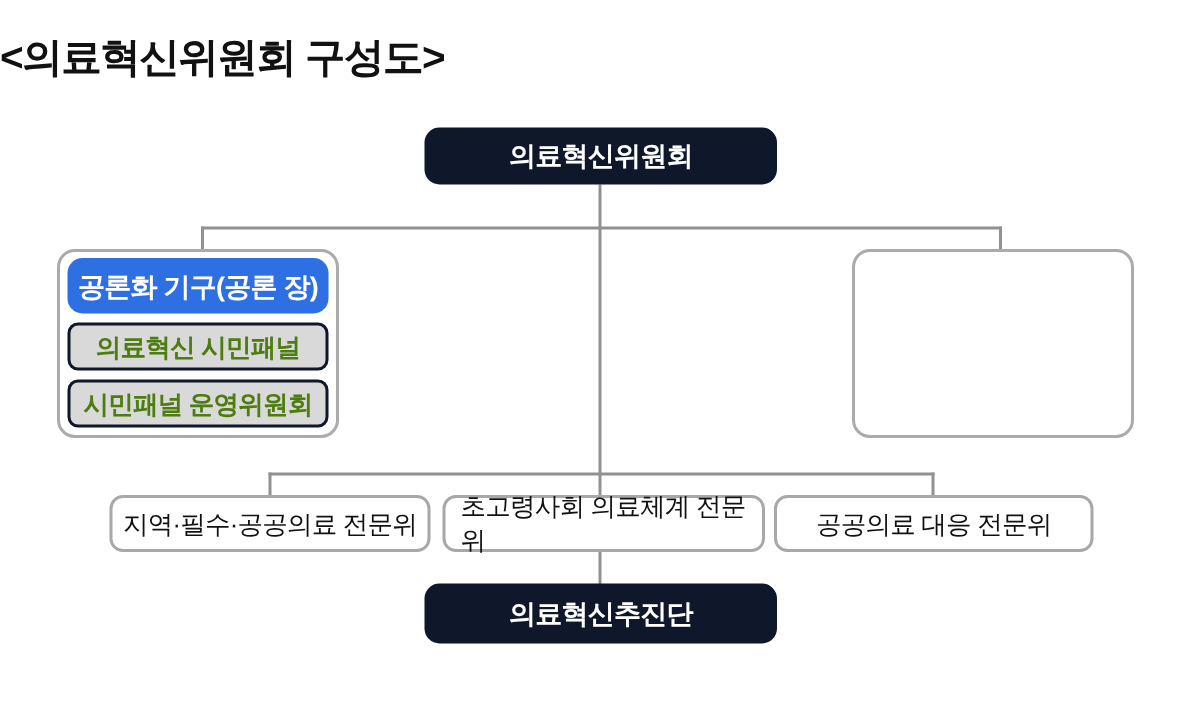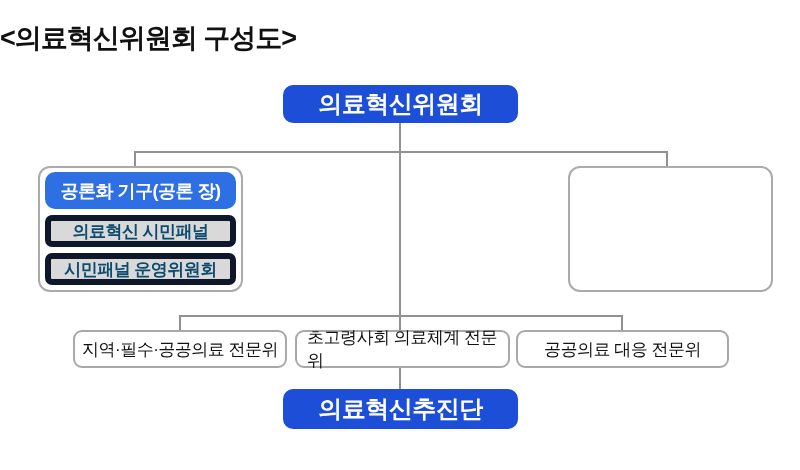--- a/index.html
+++ b/index.html
@@ -13,46 +13,46 @@
 
   .title {
     position: absolute; left: 0; top: 20px; width: 100%;
     text-align: left; font-size: 27px; font-weight: 800;
     color: #111111; letter-spacing: -1px;
   }
 
   .line { position: absolute; background: #919191; }
 
   .navy-box {
-    position: absolute; background: #1d4ed8; color: #ffffff;
+    position: absolute; background: #0f172a; color: #ffffff;
     border-radius: 10px; display: flex; align-items: center; justify-content: center;
-    font-size: 24px; font-weight: 800; letter-spacing: -0.5px;
+    font-size: 18px; font-weight: 800; letter-spacing: -0.5px;
   }
   .navy-top    { left: 283px; top: 85px;  width: 235px; height: 38px; }
   .navy-bottom { left: 283px; top: 389px; width: 235px; height: 40px; }
 
   .group {
-    position: absolute; top: 166px; width: 205px; height: 126px;
+    position: absolute; top: 166px; width: 188px; height: 126px;
     background: #ffffff; border: 2px solid #ababab; border-radius: 12px;
     padding: 4px 5px; display: flex; flex-direction: column; gap: 6px;
   }
   .group-left  { left: 38px; }
   .group-right { left: 568px; }
 
   .blue-header {
     background: #2f6fe4; color: #ffffff; border-radius: 10px;
     height: 37px; flex: 0 0 37px;
     display: flex; align-items: center; justify-content: center;
     font-size: 18px; font-weight: 800; letter-spacing: -0.5px;
   }
   .gray-item {
-    background: #d9d9d9; border: 6px solid #0f172a; border-radius: 7px;
+    background: #d9d9d9; border: 2px solid #0f172a; border-radius: 7px;
     height: 32px; flex: 0 0 32px;
     display: flex; align-items: center; justify-content: center;
-    font-size: 17px; font-weight: 800; color: #0c4a6e; letter-spacing: -0.5px;
+    font-size: 17px; font-weight: 800; color: #4d7c0f; letter-spacing: -0.5px;
   }
   .gray-item.tall {
     flex: 1 1 auto; height: auto; border-radius: 10px;
     white-space: pre-line; text-align: center; line-height: 1.45;
   }
 
   .committee {
     position: absolute; top: 330px; height: 38px; background: #ffffff;
     border: 2px solid #a8a8a8; border-radius: 9px;
     display: flex; align-items: center; justify-content: center;

